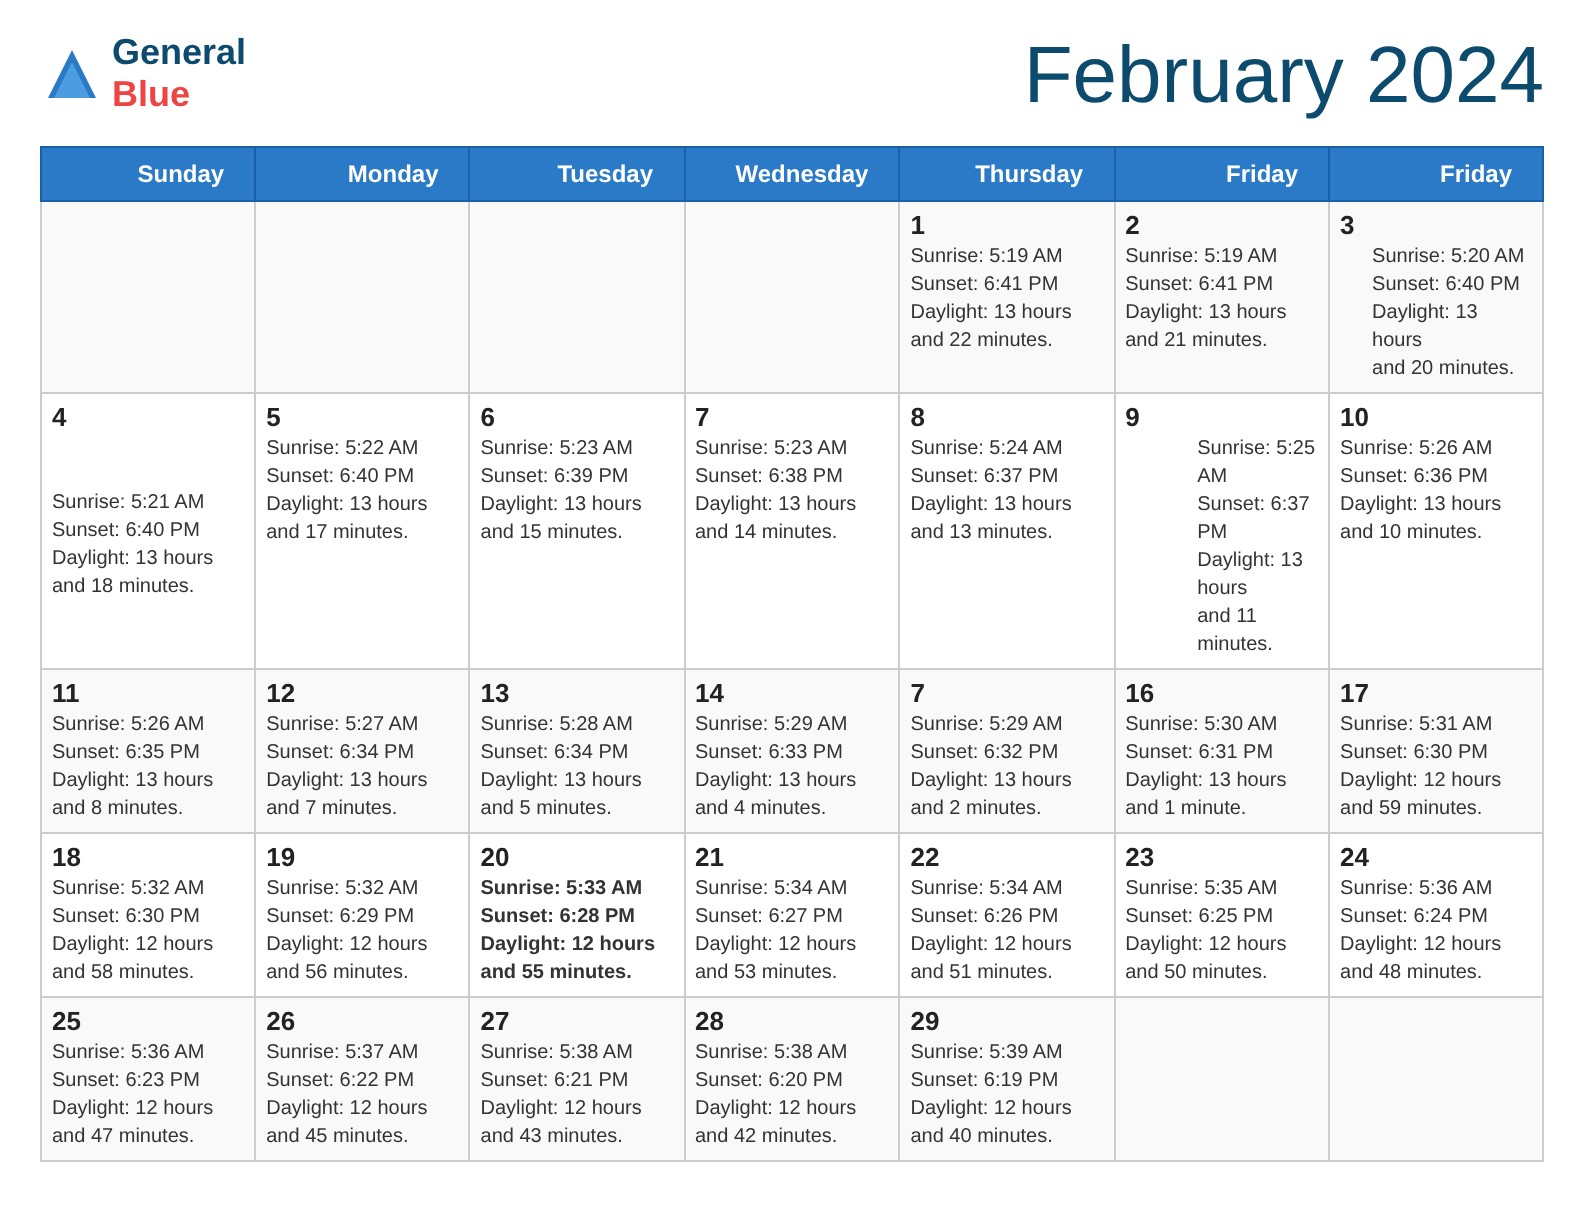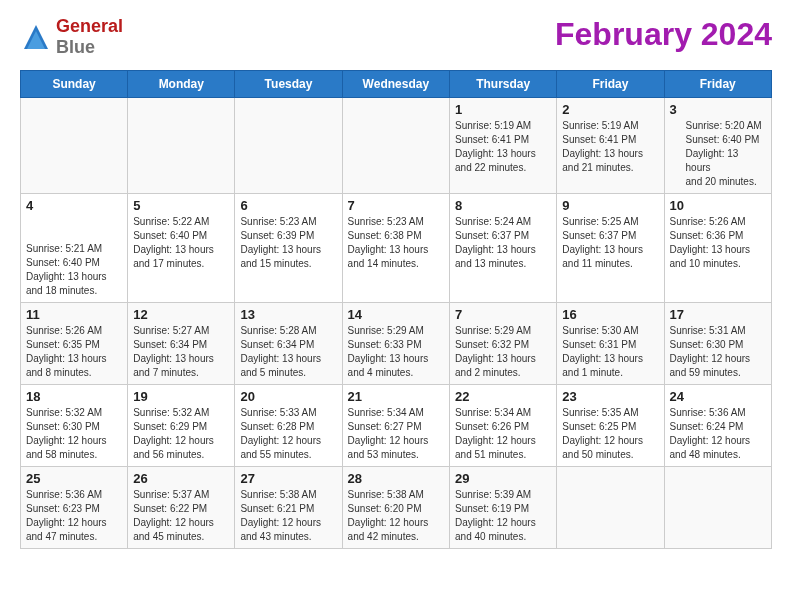--- a/index.html
+++ b/index.html
@@ -23,39 +23,39 @@
     }
     .logo-row {
       display: flex;
       align-items: center;
       gap: 4px;
     }
     .title-area {
       text-align: right;
     }
     .title-area h1 {
-      font-size: 32px;
-      font-weight: bold;
-      color: #a21caf;
+      font-size: 40px;
+      font-weight: normal;
+      color: #0c4a6e;
     }
     .title-area h2 {
       font-size: 16px;
       font-weight: bold;
       color: #444;
     }
     .calendar {
       width: 100%;
       border-collapse: collapse;
       font-size: 10.5px;
     }
     .calendar thead tr th {
       background-color: #2a7ac7;
       color: #fff;
-      padding: 6px 0;
-      text-align: center;
+      padding: 6px 15px;
+      text-align: right;
       font-size: 12px;
       font-weight: bold;
       border: 1px solid #1a60a8;
     }
     .calendar tbody tr td {
       border: 1px solid #ccc;
       vertical-align: top;
       padding: 4px 5px;
       width: 108px;
       min-height: 80px;
@@ -86,22 +86,22 @@
 <body>
 
 <div class="header-area">
   <div class="logo">
     <div class="logo-row">
       <svg width="32" height="32" viewBox="0 0 32 32">
         <polygon points="16,4 28,28 4,28" fill="#2a7ac7"></polygon>
         <polygon points="16,10 25,28 7,28" fill="#4a9de0"></polygon>
       </svg>
       <div>
-        <span style="font-size:18px;font-weight:bold;color:#b91c1c;">General</span><br>
-        <span style="font-size:18px;font-weight:bold;color:#737373;">Blue</span>
+        <span style="font-size:18px;font-weight:bold;color:#0c4a6e;">General</span><br>
+        <span style="font-size:18px;font-weight:bold;color:#ef4444;">Blue</span>
       </div>
     </div>
   </div>
   <div class="title-area">
     <h1>February 2024</h1>
   </div>
 </div>
 
 <table class="calendar">
   <thead>
@@ -174,21 +174,21 @@
         </td>
         <td>
           <span class="day-number">8</span>
           <div class="day-info" style="white-space: pre-line;">Sunrise: 5:24 AM
 Sunset: 6:37 PM
 Daylight: 13 hours
 and 13 minutes.</div>
         </td>
         <td>
           <span class="day-number">9</span>
-          <div class="day-info" style="white-space: pre-line;">Sunrise: 5:25 AM
+          <div class="day-info" style="white-space: pre-line; margin-left: 36px;">Sunrise: 5:25 AM
 Sunset: 6:37 PM
 Daylight: 13 hours
 and 11 minutes.</div>
         </td>
         <td>
           <span class="day-number">10</span>
           <div class="day-info" style="white-space: pre-line;">Sunrise: 5:26 AM
 Sunset: 6:36 PM
 Daylight: 13 hours
 and 10 minutes.</div>
@@ -255,21 +255,21 @@
         </td>
         <td>
           <span class="day-number">19</span>
           <div class="day-info" style="white-space: pre-line;">Sunrise: 5:32 AM
 Sunset: 6:29 PM
 Daylight: 12 hours
 and 56 minutes.</div>
         </td>
         <td>
           <span class="day-number">20</span>
-          <div class="day-info" style="white-space: pre-line;">Sunrise: 5:33 AM
+          <div class="day-info" style="white-space: pre-line; font-weight: bold;">Sunrise: 5:33 AM
 Sunset: 6:28 PM
 Daylight: 12 hours
 and 55 minutes.</div>
         </td>
         <td>
           <span class="day-number">21</span>
           <div class="day-info" style="white-space: pre-line;">Sunrise: 5:34 AM
 Sunset: 6:27 PM
 Daylight: 12 hours
 and 53 minutes.</div>

